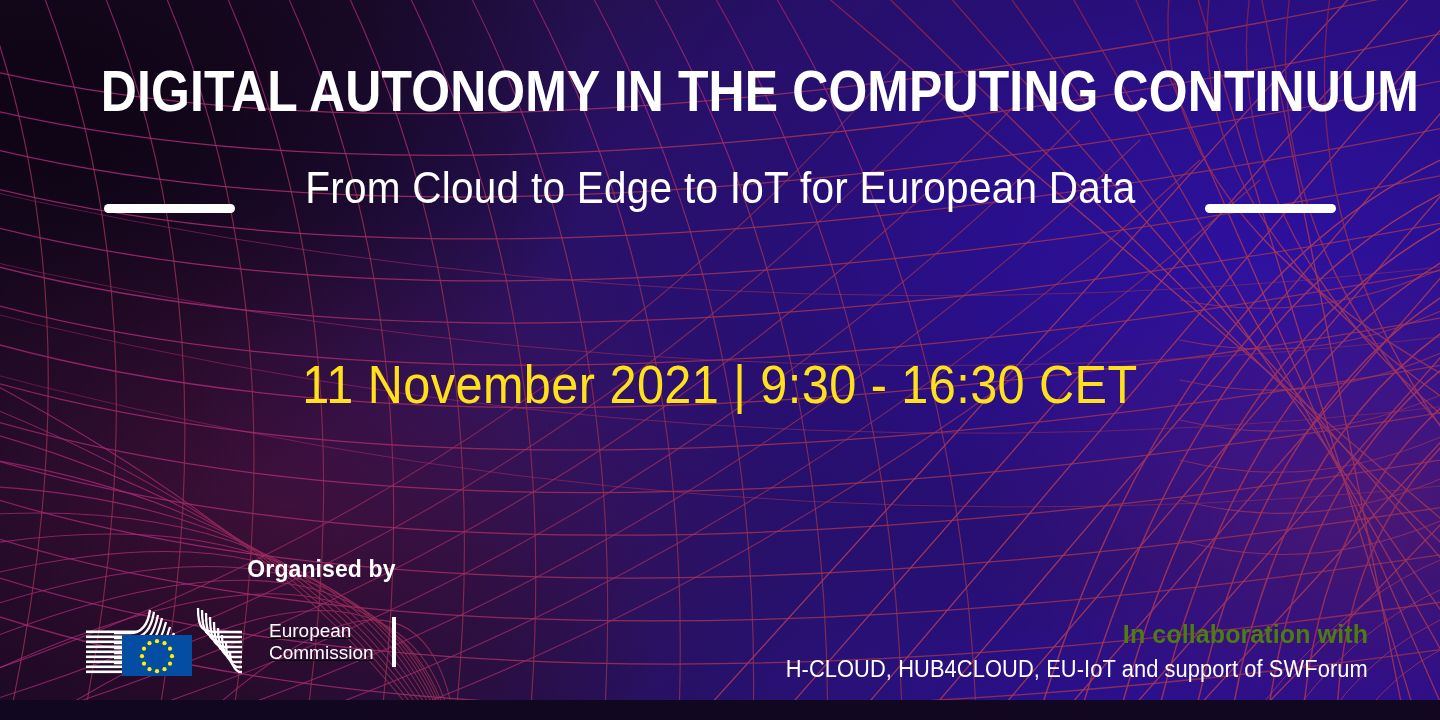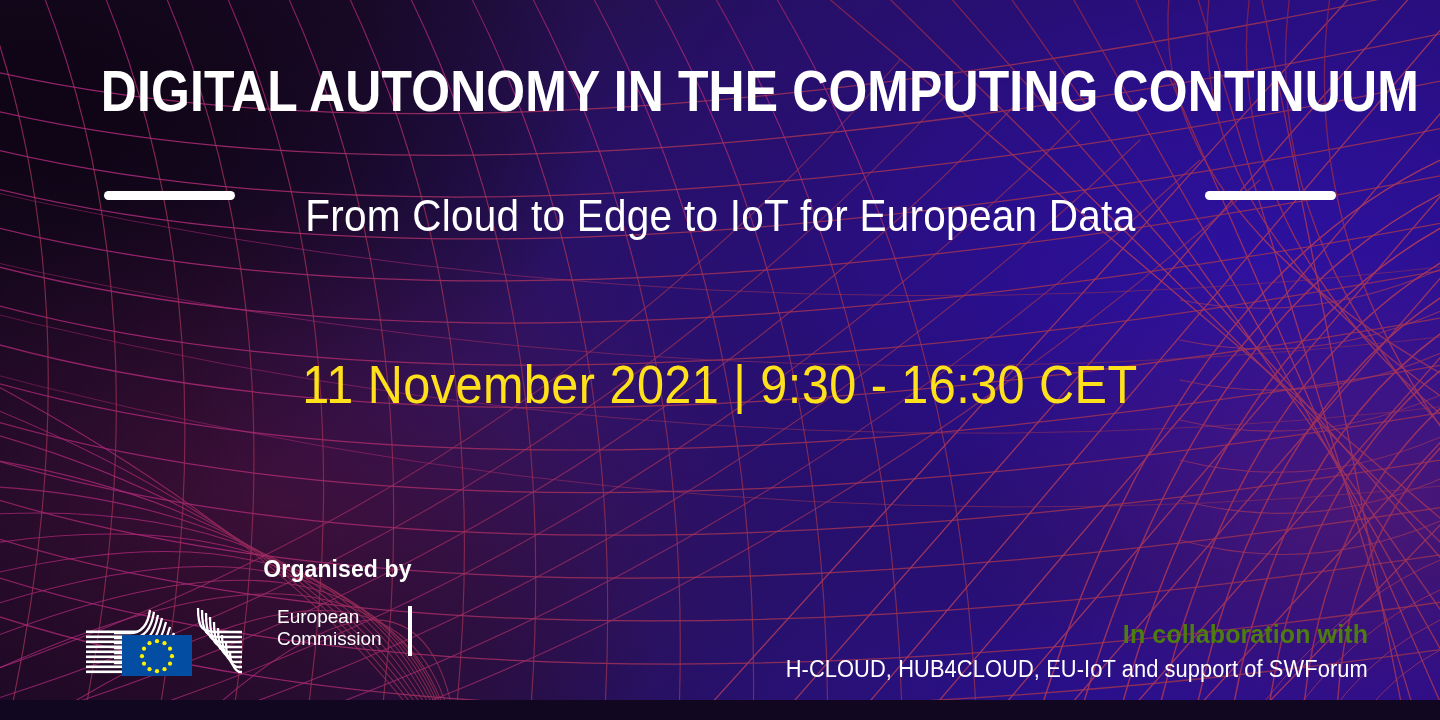--- a/index.html
+++ b/index.html
@@ -78,24 +78,23 @@
     transform-origin: 50% 50%;
     white-space: nowrap;
   }
 
   .subtitle-row {
     position: absolute;
     top: 163px;
     left: 0;
     width: 100%;
     display: flex;
-    align-items: flex-start;
+    align-items: flex-end;
     justify-content: center;
     gap: 24px;
-    margin-top: 28px;
   }
   .rule {
     width: 131px;
     height: 9px;
     background: #ffffff;
     border-radius: 5px;
     flex: 0 0 auto;
   }
   .subtitle {
     color: #ffffff;
@@ -134,21 +133,23 @@
     color: #ffffff;
     font-family: "Liberation Sans", sans-serif;
     font-weight: 700;
     font-size: 23px;
     letter-spacing: 0.1px;
     margin-bottom: 23px;
     text-align: right;
   }
   .ec-logo {
     display: flex;
-    gap: 8px;
+    align-items: center;
+    gap: 0px;
+    text-decoration: underline;
   }
   .ec-emblem { display: block; }
   .ec-wordmark {
     color: #ffffff;
     font-family: "Liberation Sans", sans-serif;
     font-weight: 400;
     font-size: 19px;
     line-height: 1.16;
     margin-left: 8px;
     white-space: nowrap;

